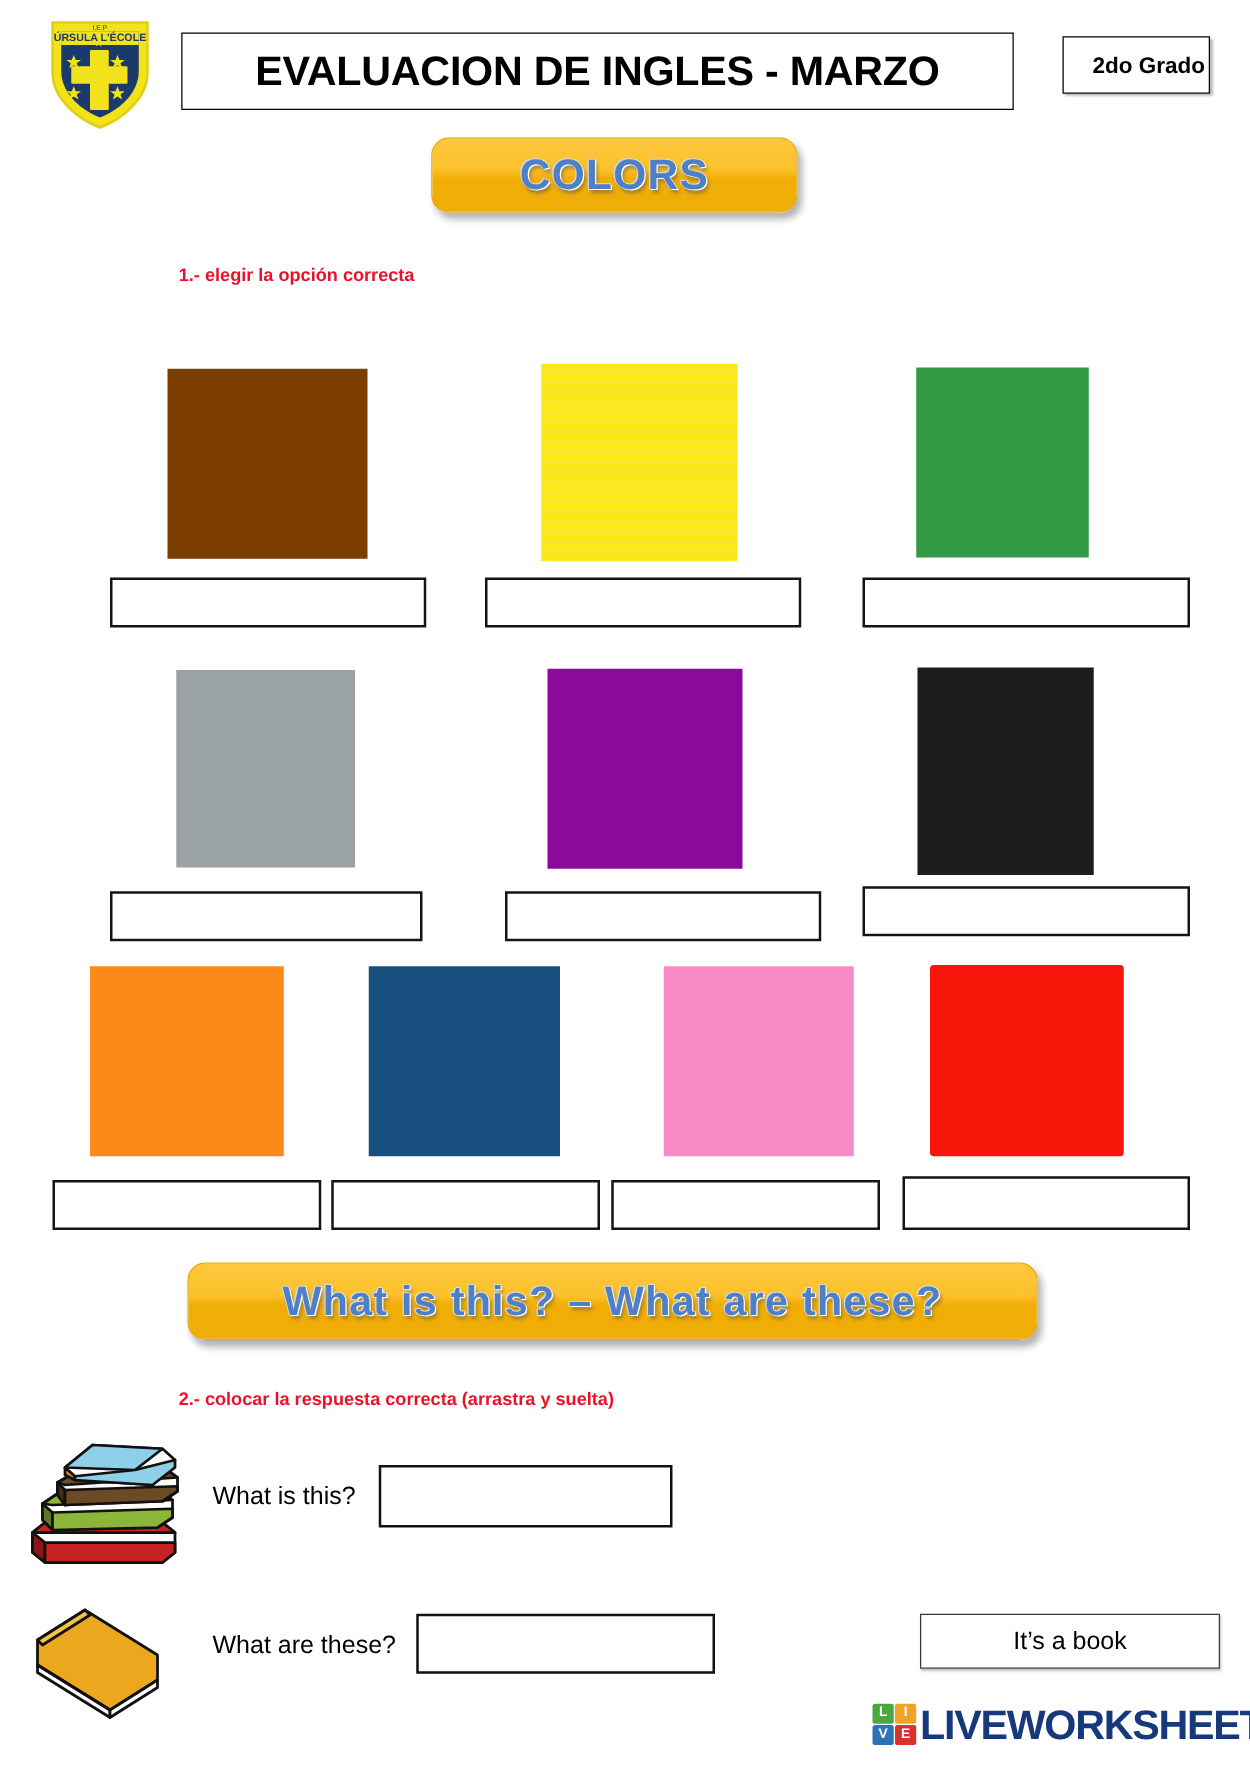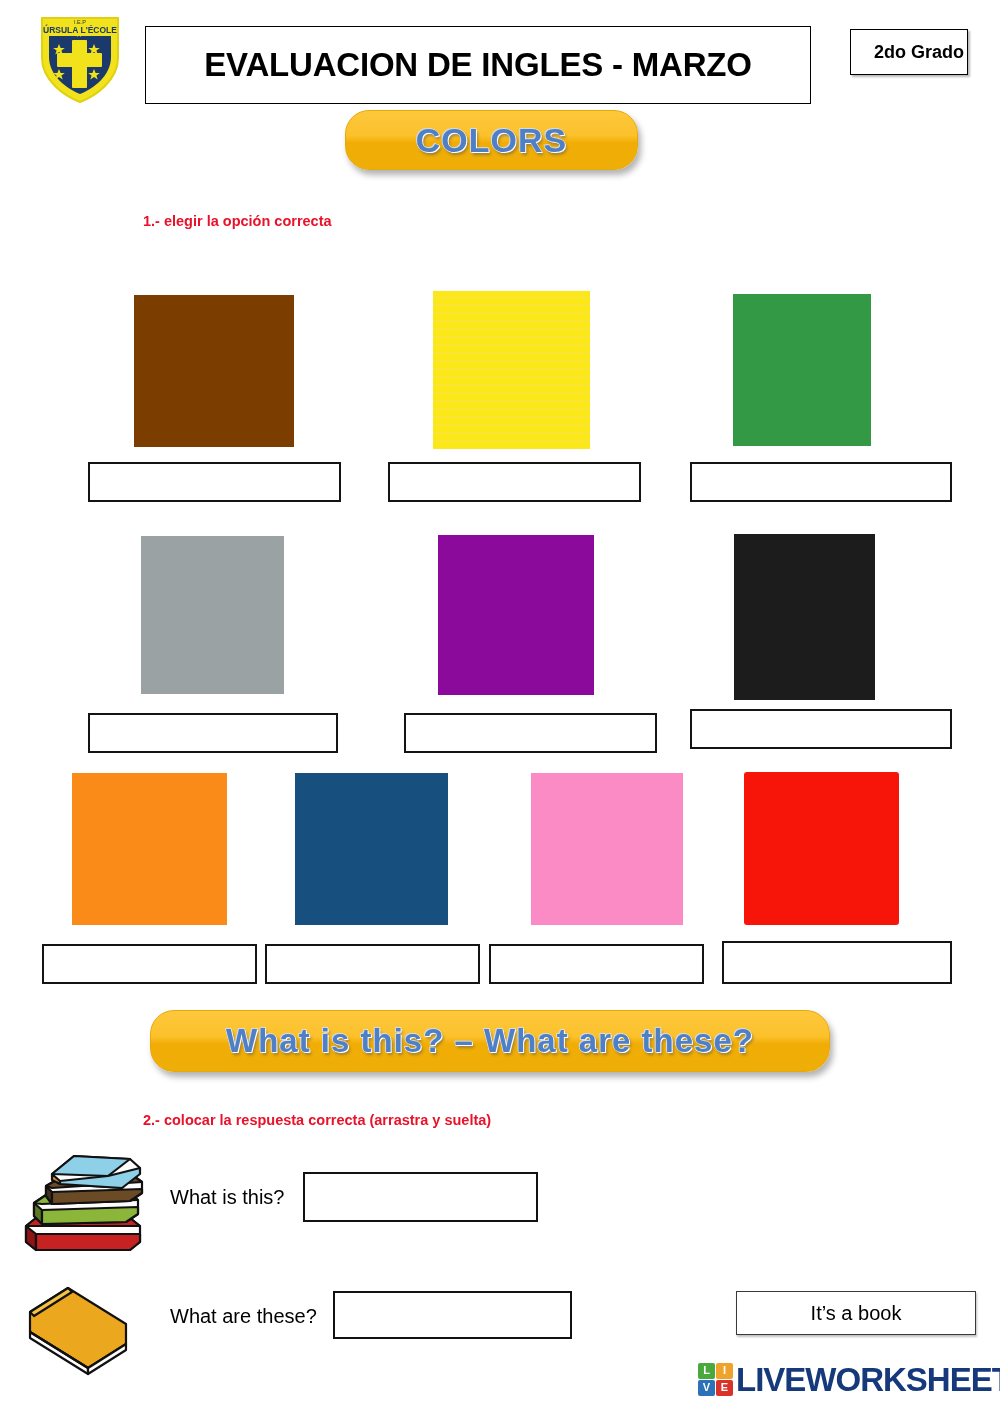--- a/index.html
+++ b/index.html
@@ -24,21 +24,21 @@
     left: 30px;
     top: 6px;
     width: 100px;
     height: 100px;
   }
   #title-box {
     position: absolute;
     left: 145px;
     top: 26px;
     width: 666px;
-    height: 78px;
+    height: 62px;
     border: 1.5px solid #000;
     background: #fff;
     display: flex;
     align-items: center;
     justify-content: center;
     box-sizing: border-box;
   }
   #title-text {
     font-size: 33px;
     font-weight: bold;
@@ -63,21 +63,21 @@
   }
   #grade-text {
     font-size: 18px;
     font-weight: bold;
     color: #000;
   }
 
   
   .gold-banner {
     position: absolute;
-    border-radius: 24px;
+    border-radius: 14px;
     background: linear-gradient(to bottom, #fdc83c 0%, #fcc12c 42%, #f1ad05 55%, #eeae08 100%);
     box-shadow: 3px 5px 6px rgba(0,0,0,.30);
     display: flex;
     align-items: center;
     justify-content: center;
     border: 1px solid #e8a908;
     box-sizing: border-box;
   }
   .banner-text {
     font-weight: bold;

